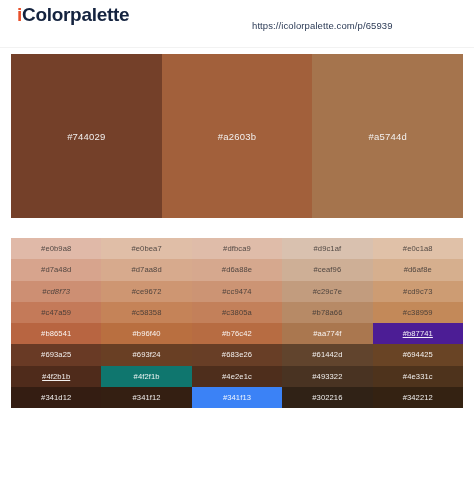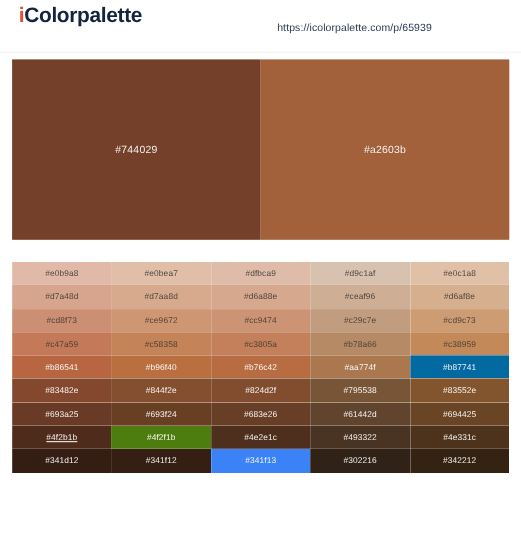--- a/index.html
+++ b/index.html
@@ -124,77 +124,73 @@
   <div class="site-url">https://icolorpalette.com/p/65939</div>
 </div>
 
 <div class="palette-strip" id="palette-strip">
     <div class="palette-swatch" style="background: rgb(116, 64, 41);">
       <span class="hexlabel">#744029</span>
     </div>
     <div class="palette-swatch" style="background: rgb(162, 96, 59);">
       <span class="hexlabel">#a2603b</span>
     </div>
+    <div class="palette-swatch" style="background: rgb(165, 116, 77);">
+      <span class="hexlabel">#a5744d</span>
+    </div>
   </div>
 
 <div class="grid-wrap">
   <table class="shade-grid">
     <tbody id="shade-body">
         <tr>
           <td style="background: rgb(224, 185, 168); color: rgba(60, 55, 52, 0.88);">#e0b9a8</td>
           <td style="background: rgb(224, 190, 167); color: rgba(60, 55, 52, 0.88);">#e0bea7</td>
           <td style="background: rgb(223, 188, 169); color: rgba(60, 55, 52, 0.88);">#dfbca9</td>
           <td style="background: rgb(217, 193, 175); color: rgba(60, 55, 52, 0.88);">#d9c1af</td>
           <td style="background: rgb(224, 193, 168); color: rgba(60, 55, 52, 0.88);">#e0c1a8</td>
         </tr>
         <tr>
           <td style="background: rgb(215, 164, 141); color: rgba(60, 55, 52, 0.88);">#d7a48d</td>
           <td style="background: rgb(215, 170, 141); color: rgba(60, 55, 52, 0.88);">#d7aa8d</td>
           <td style="background: rgb(214, 168, 142); color: rgba(60, 55, 52, 0.88);">#d6a88e</td>
           <td style="background: rgb(206, 175, 150); color: rgba(60, 55, 52, 0.88);">#ceaf96</td>
           <td style="background: rgb(214, 175, 142); color: rgba(60, 55, 52, 0.88);">#d6af8e</td>
         </tr>
         <tr>
-          <td style="background: rgb(205, 143, 115); color: rgba(60, 55, 52, 0.88);">#cd8f73</td>
+          <td style="background: rgb(205, 143, 115); color: rgba(60, 55, 52, 0.88); font-style: italic;">#cd8f73</td>
           <td style="background: rgb(206, 150, 114); color: rgba(60, 55, 52, 0.88);">#ce9672</td>
           <td style="background: rgb(204, 148, 116); color: rgba(60, 55, 52, 0.88);">#cc9474</td>
           <td style="background: rgb(194, 156, 126); color: rgba(60, 55, 52, 0.88);">#c29c7e</td>
           <td style="background: rgb(205, 156, 115); color: rgba(60, 55, 52, 0.88);">#cd9c73</td>
         </tr>
         <tr>
           <td style="background: rgb(196, 122, 89); color: rgba(60, 55, 52, 0.88);">#c47a59</td>
           <td style="background: rgb(197, 131, 88); color: rgba(60, 55, 52, 0.88);">#c58358</td>
           <td style="background: rgb(195, 128, 90); color: rgba(60, 55, 52, 0.88);">#c3805a</td>
           <td style="background: rgb(183, 138, 102); color: rgba(60, 55, 52, 0.88);">#b78a66</td>
           <td style="background: rgb(195, 137, 89); color: rgba(60, 55, 52, 0.88);">#c38959</td>
         </tr>
         <tr>
           <td style="background: rgb(184, 101, 65); color: rgba(255, 255, 255, 0.93);">#b86541</td>
           <td style="background: rgb(185, 111, 64); color: rgba(255, 255, 255, 0.93);">#b96f40</td>
           <td style="background: rgb(183, 108, 66); color: rgba(255, 255, 255, 0.93);">#b76c42</td>
           <td style="background: rgb(170, 119, 79); color: rgba(255, 255, 255, 0.93);">#aa774f</td>
-          <td style="background: #0369a1; color: rgba(255, 255, 255, 0.93);">#b87741</td>
-        </tr>
-        <tr>
-          <td style="background: rgb(131, 72, 46); color: rgba(255, 255, 255, 0.93);">#83482e</td>
-          <td style="background: rgb(132, 79, 46); color: rgba(255, 255, 255, 0.93);">#844f2e</td>
-          <td style="background: rgb(130, 77, 47); color: rgba(255, 255, 255, 0.93);">#824d2f</td>
-          <td style="background: rgb(121, 85, 56); color: rgba(255, 255, 255, 0.93);">#795538</td>
-          <td style="background: rgb(131, 85, 46); color: rgba(255, 255, 255, 0.93);">#83552e</td>
+          <td style="background: #4c1d95; color: rgba(255, 255, 255, 0.93); text-decoration: underline;">#b87741</td>
         </tr>
         <tr>
           <td style="background: rgb(105, 58, 37); color: rgba(255, 255, 255, 0.93);">#693a25</td>
           <td style="background: rgb(105, 63, 36); color: rgba(255, 255, 255, 0.93);">#693f24</td>
           <td style="background: rgb(104, 62, 38); color: rgba(255, 255, 255, 0.93);">#683e26</td>
           <td style="background: rgb(97, 68, 45); color: rgba(255, 255, 255, 0.93);">#61442d</td>
           <td style="background: rgb(105, 68, 37); color: rgba(255, 255, 255, 0.93);">#694425</td>
         </tr>
         <tr>
           <td style="background: rgb(79, 43, 27); color: rgba(255, 255, 255, 0.93); text-decoration: underline;">#4f2b1b</td>
-          <td style="background: #4d7c0f; color: rgba(255, 255, 255, 0.93);">#4f2f1b</td>
+          <td style="background: #0f766e; color: rgba(255, 255, 255, 0.93);">#4f2f1b</td>
           <td style="background: rgb(78, 46, 28); color: rgba(255, 255, 255, 0.93);">#4e2e1c</td>
           <td style="background: rgb(73, 51, 34); color: rgba(255, 255, 255, 0.93);">#493322</td>
           <td style="background: rgb(78, 51, 28); color: rgba(255, 255, 255, 0.93);">#4e331c</td>
         </tr>
         <tr>
           <td style="background: rgb(52, 29, 18); color: rgba(255, 255, 255, 0.93);">#341d12</td>
           <td style="background: rgb(52, 31, 18); color: rgba(255, 255, 255, 0.93);">#341f12</td>
           <td style="background: #3b82f6; color: rgba(255, 255, 255, 0.93);">#341f13</td>
           <td style="background: rgb(48, 34, 22); color: rgba(255, 255, 255, 0.93);">#302216</td>
           <td style="background: rgb(52, 34, 18); color: rgba(255, 255, 255, 0.93);">#342212</td>

